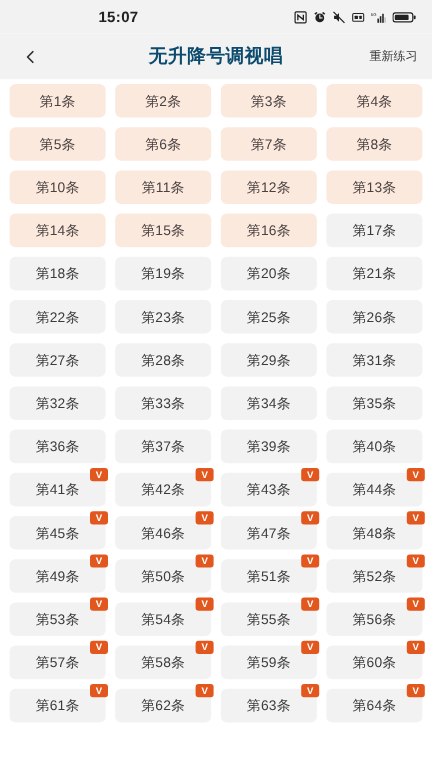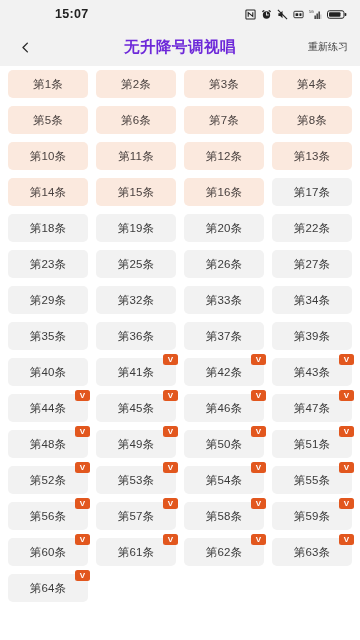--- a/index.html
+++ b/index.html
@@ -15,21 +15,21 @@
   .statusbar {
     height:28px; flex:0 0 28px;
     background:#f2f2f2;
     display:flex; align-items:center;
     padding:0 14px;
     position:relative;
   }
   .status-time {
     font-size:12.5px; font-weight:bold; color:#222;
     letter-spacing:.3px;
-    margin-left:41px;
+    margin-left:68px;
   }
   .status-icons {
     position:absolute; right:13px; top:0; height:28px;
     display:flex; align-items:center; gap:5px;
   }
   .sicon { display:block; color:#222; line-height:0; }
   .sicon svg { display:block; }
 
   
   .header {
@@ -37,21 +37,21 @@
     background:#f2f2f2;
     display:flex; align-items:center;
     padding:0 12px;
     position:relative;
   }
   .back-btn { width:26px; height:26px; display:flex; align-items:center; justify-content:center; cursor:pointer; }
   .back-btn svg { display:block; }
   .header-title {
     position:absolute; left:0; right:0; top:0; height:38px;
     display:flex; align-items:center; justify-content:center;
-    font-size:15.5px; font-weight:bold; color:#6d28d9;
+    font-size:15.5px; font-weight:bold; color:#0c4a6e;
     letter-spacing:.5px;
     pointer-events:none;
   }
   .header-action {
     margin-left:auto;
     font-size:10px; color:#3a3a3a;
     z-index:2; cursor:pointer;
     white-space:nowrap;
   }
 
@@ -214,36 +214,45 @@
         <div class="cell gray">
           <span>第18条</span>
         </div>
         <div class="cell gray">
           <span>第19条</span>
         </div>
         <div class="cell gray">
           <span>第20条</span>
         </div>
         <div class="cell gray">
+          <span>第21条</span>
+        </div>
+        <div class="cell gray">
           <span>第22条</span>
         </div>
         <div class="cell gray">
           <span>第23条</span>
         </div>
         <div class="cell gray">
           <span>第25条</span>
         </div>
         <div class="cell gray">
           <span>第26条</span>
         </div>
         <div class="cell gray">
           <span>第27条</span>
         </div>
         <div class="cell gray">
+          <span>第28条</span>
+        </div>
+        <div class="cell gray">
           <span>第29条</span>
+        </div>
+        <div class="cell gray">
+          <span>第31条</span>
         </div>
         <div class="cell gray">
           <span>第32条</span>
         </div>
         <div class="cell gray">
           <span>第33条</span>
         </div>
         <div class="cell gray">
           <span>第34条</span>
         </div>

